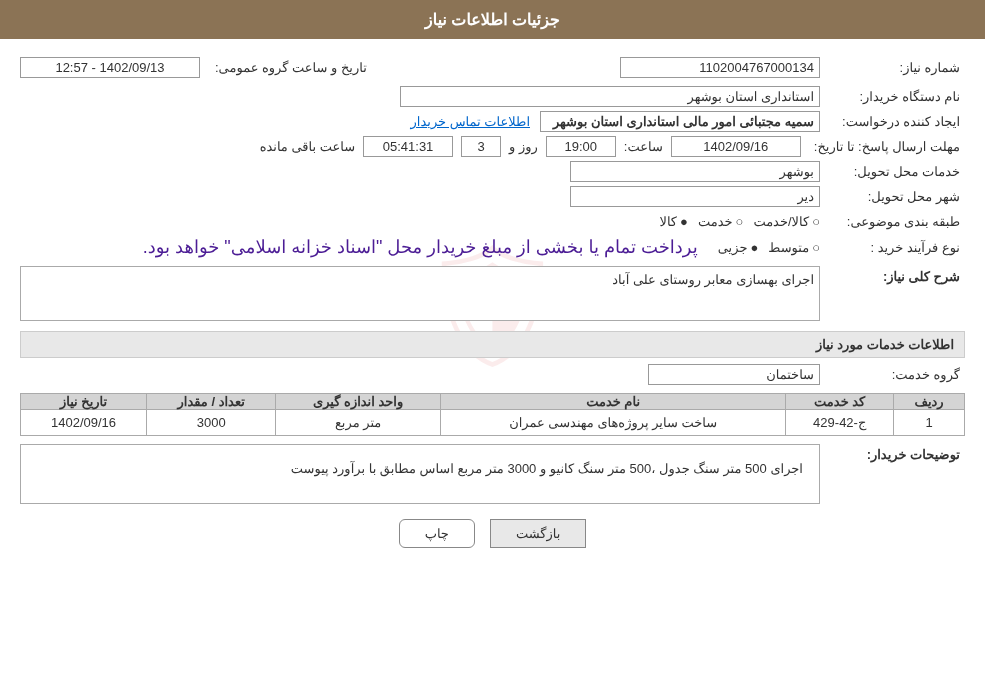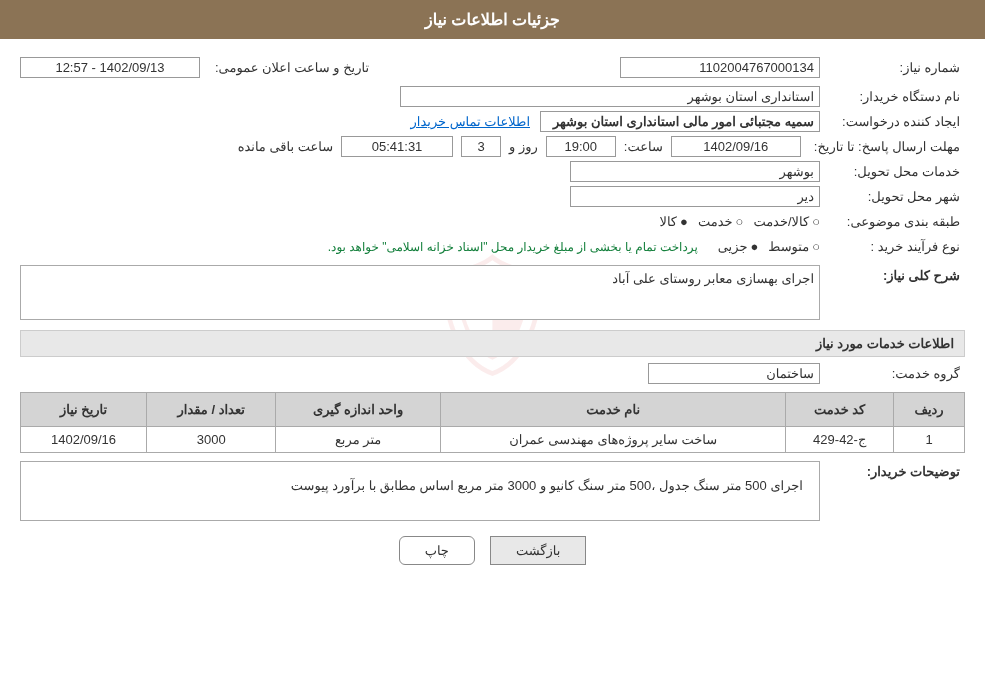--- a/index.html
+++ b/index.html
@@ -44,32 +44,32 @@
       display: flex;
       align-items: center;
       gap: 10px;
     }
     .radio-item {
       display: flex;
       align-items: center;
       gap: 3px;
     }
     .note-text {
-      color: #15803d;
-      font-size: 12px;
+      color: #4c1d95;
+      font-size: 18px;
     }
     .data-table {
       width: 100%;
       border-collapse: collapse;
       margin: 8px 0;
     }
     .data-table th {
       background: #d4d4d4;
       border: 1px solid #aaa;
-      padding: 9px 8px;
+      padding: 0 8px;
       text-align: center;
       font-weight: bold;
     }
     .data-table td {
       border: 1px solid #aaa;
       padding: 5px 8px;
       text-align: center;
     }
     .data-table tr:nth-child(even) td {
       background: #f9f9f9;
@@ -148,21 +148,21 @@
   <div class="main-content watermark">
 
     <div class="shield-watermark">🛡</div>
 
     <div class="content-overlay">
 
       <div style="display:flex; align-items:center; gap:10px; margin: 8px 0; direction:rtl;">
         <span class="lbl">شماره نیاز:</span>
         <span class="bordered-input" style="width:200px; display:inline-block;padding-left:8px;">1102004767000134</span>
         <span style="flex:1;"></span>
-        <span class="lbl">تاریخ و ساعت اعلان عمومی:</span>
+        <span class="lbl">تاریخ و ساعت گروه عمومی:</span>
         <span class="bordered-input" style="width:180px; display:inline-block; text-align:center;">1402/09/13 - 12:57</span>
       </div>
 
       <div style="display:flex; align-items:center; gap:10px; margin: 4px 0; direction:rtl;">
         <span class="lbl">نام دستگاه خریدار:</span>
         <span class="bordered-input" style="width:420px; display:inline-block;">استانداری استان بوشهر</span>
       </div>
 
       <div style="display:flex; align-items:center; gap:10px; margin: 4px 0; direction:rtl;">
         <span class="lbl">ایجاد کننده درخواست:</span>
@@ -170,21 +170,21 @@
         <span class="link-text">اطلاعات تماس خریدار</span>
       </div>
 
       <div style="display:flex; align-items:center; gap:8px; margin: 4px 0; direction:rtl; flex-wrap:wrap;">
         <span class="lbl">مهلت ارسال پاسخ: تا تاریخ:</span>
         <span class="bordered-input" style="width:130px; display:inline-block; text-align:center;">1402/09/16</span>
         <span>ساعت:</span>
         <span class="bordered-input" style="width:70px; display:inline-block; text-align:center;">19:00</span>
         <span>روز و</span>
         <span class="bordered-input" style="width:40px; display:inline-block; text-align:center;">3</span>
-        <span class="bordered-input" style="width:112px; display:inline-block; text-align:center;">05:41:31</span>
+        <span class="bordered-input" style="width:90px; display:inline-block; text-align:center;">05:41:31</span>
         <span>ساعت باقی مانده</span>
       </div>
 
       <div style="display:flex; align-items:center; gap:10px; margin: 4px 0; direction:rtl;">
         <span class="lbl">خدمات محل تحویل:</span>
         <span class="bordered-input" style="width:250px; display:inline-block;">بوشهر</span>
       </div>
 
       <div style="display:flex; align-items:center; gap:10px; margin: 4px 0; direction:rtl;">
         <span class="lbl">شهر محل تحویل:</span>

